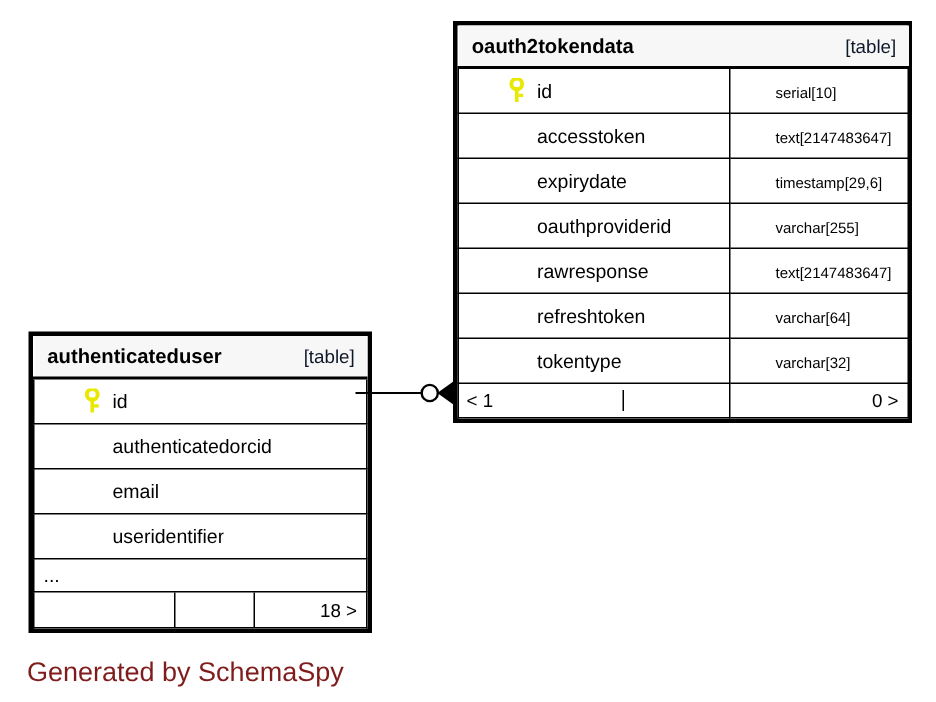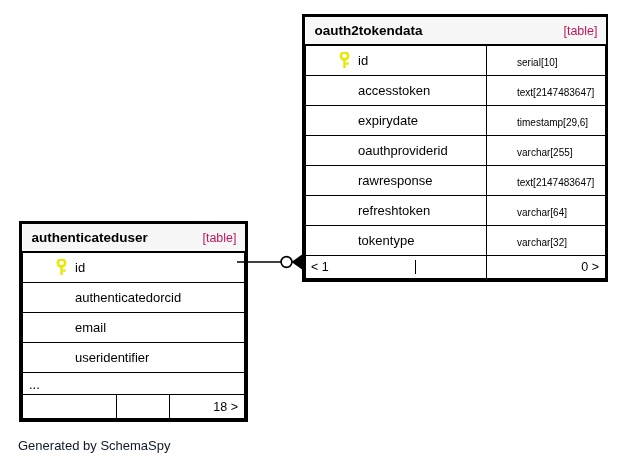--- a/index.html
+++ b/index.html
@@ -50,21 +50,21 @@
   }
   .entity-name {
     font-size: 13.5px;
     font-weight: bold;
     color: #000000;
     padding-left: 9px;
     white-space: nowrap;
   }
   .entity-kind {
     font-size: 12.5px;
-    color: #be185d;
+    color: #0f172a;
     text-align: right;
     padding-right: 8px;
     white-space: nowrap;
   }
   .hdr-wrap {
     display: flex;
     align-items: center;
     justify-content: space-between;
     height: 27px;
   }
@@ -135,22 +135,22 @@
     left: 0; top: 0;
     width: 624px; height: 468px;
     pointer-events: none;
   }
 
   
   #generated-caption {
     position: absolute;
     left: 18px;
     top: 438px;
-    font-size: 13px;
-    color: #0f172a;
+    font-size: 18px;
+    color: #7f1d1d;
     white-space: nowrap;
   }
 </style>
 </head>
 <body>
 
 <div id="diagram-canvas">
 
   <div class="entity" id="entity-oauth2tokendata" style="left:302px; top:14px; width:306px;">
     <table class="entity-table">

